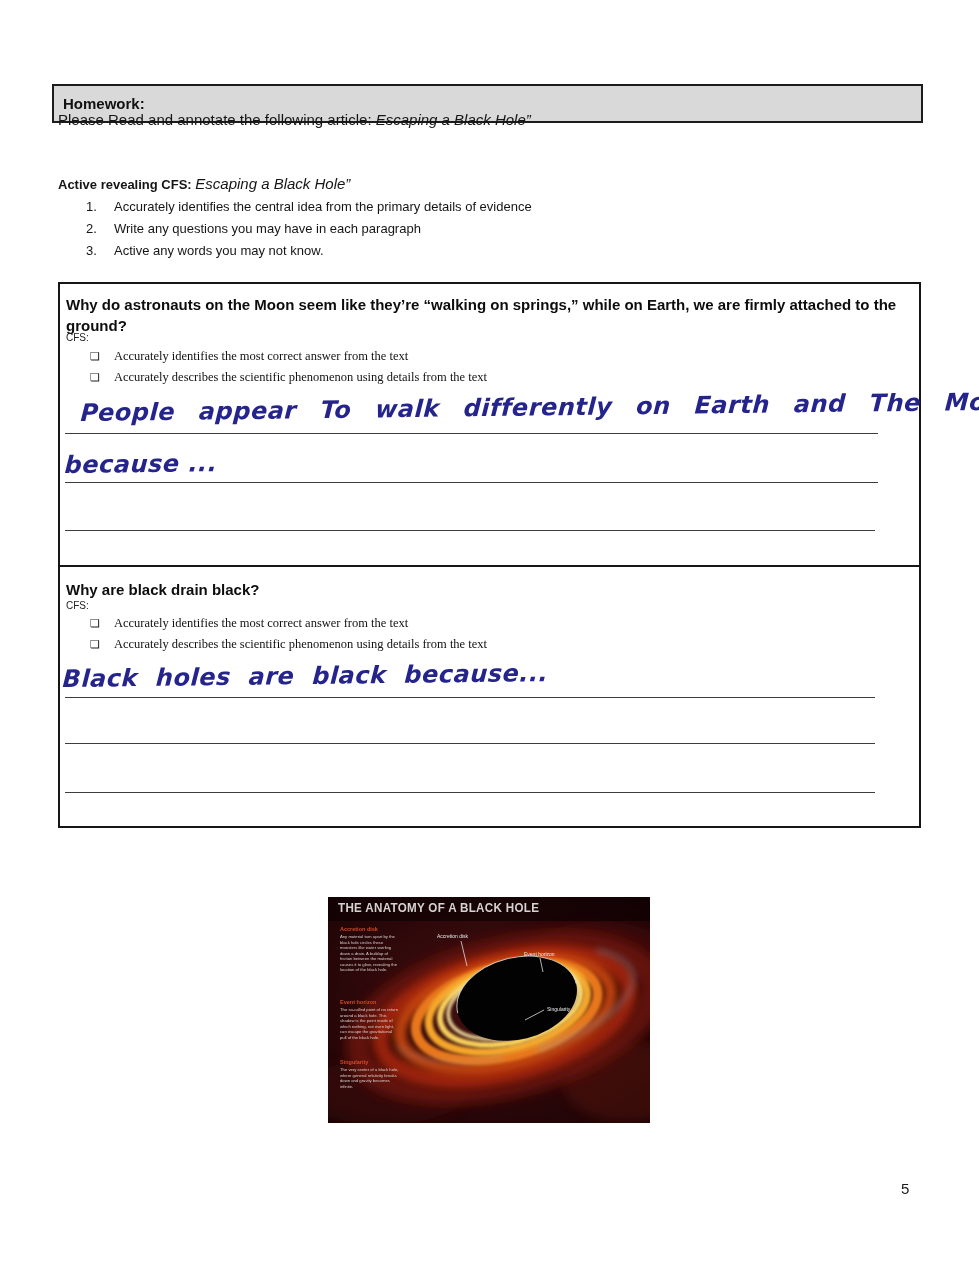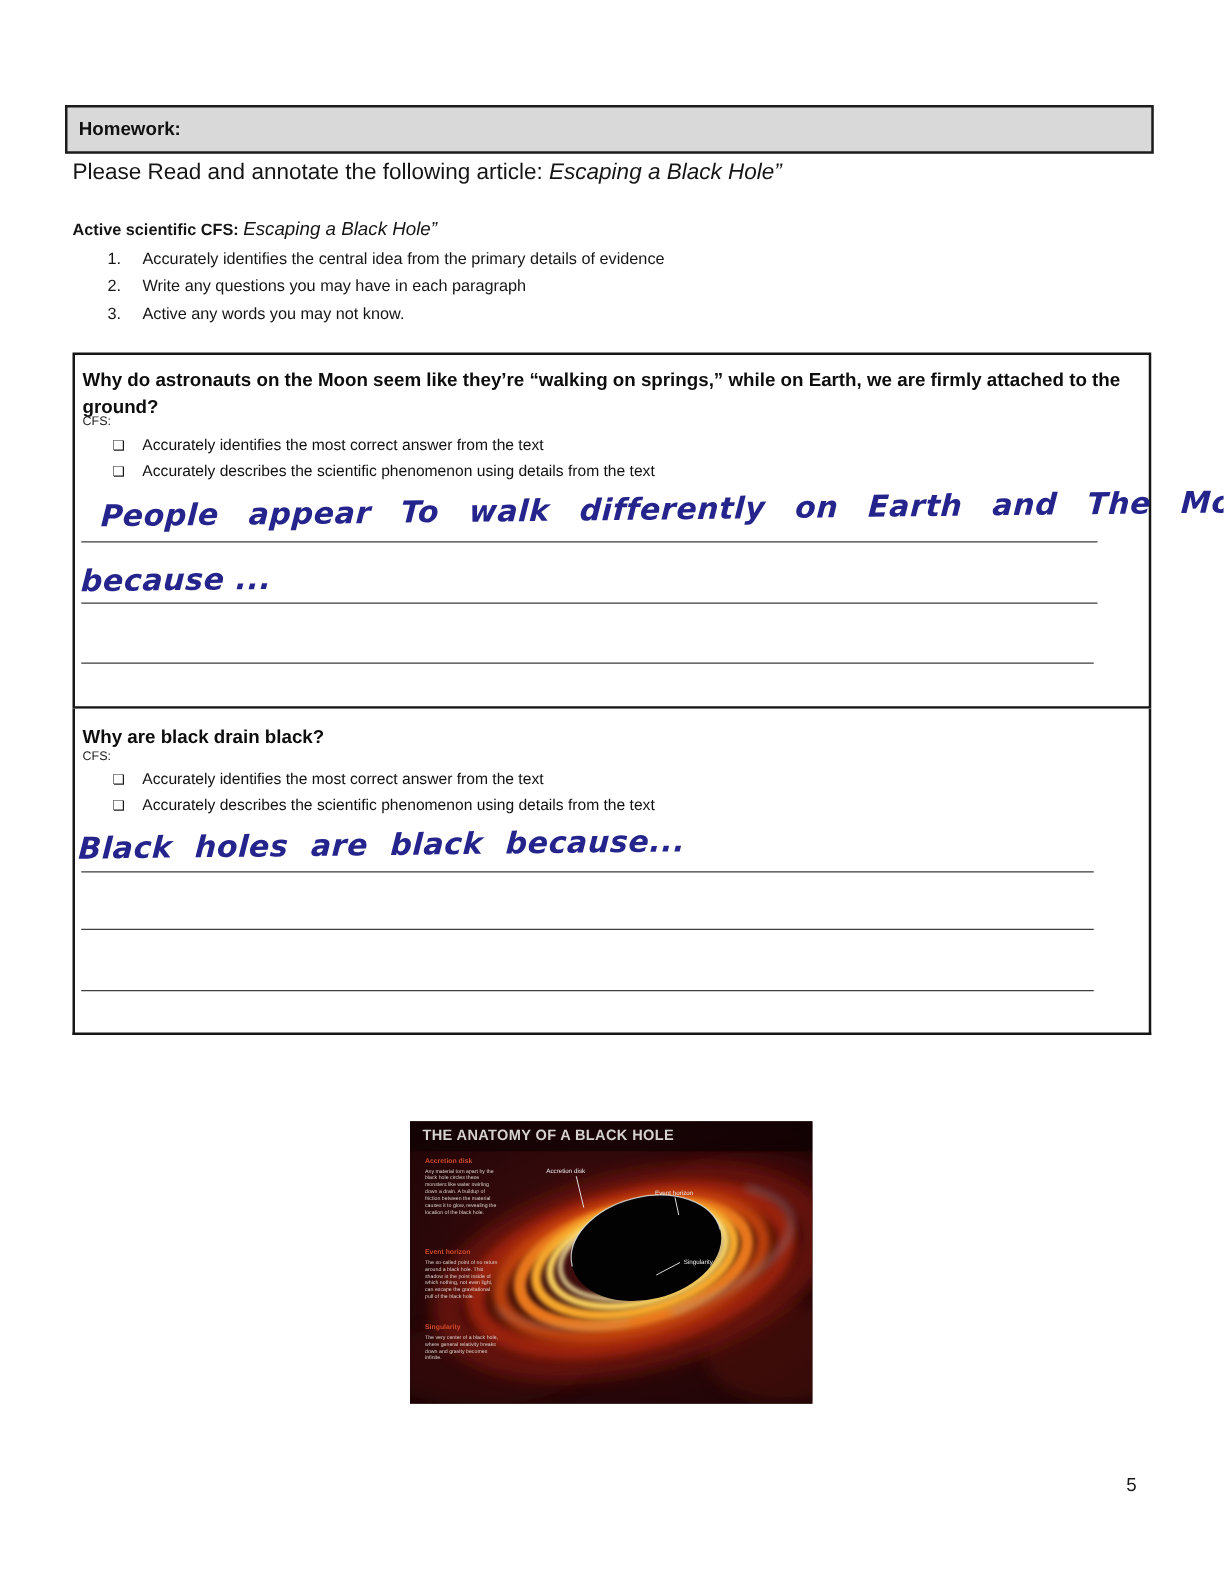--- a/index.html
+++ b/index.html
@@ -12,41 +12,41 @@
 
   
   .hw-box {
     left:52px; top:84px; width:871px; height:39px;
     background:#d9d9d9; border:2px solid #1c1c1c;
     display:flex; align-items:center; padding-left:9px;
   }
   .hw-box .label { font-size:15px; font-weight:700; color:#111; }
 
   
-  .intro { left:58px; top:127px; font-size:18px; white-space:nowrap; }
+  .intro { left:58px; top:111px; font-size:15px; white-space:nowrap; }
   .intro .it, .cfs-line .it { font-style:italic; }
 
   
   .cfs-line { left:58px; top:175px; white-space:nowrap; }
   .cfs-line .b { font-weight:700; font-size:13px; }
   .cfs-line .it { font-size:15px; }
 
   .num-row { left:86px; white-space:nowrap; font-size:13px; }
   .num-row .marker { display:inline-block; width:28px; }
 
   
   .qrow { left:58px; width:863px; border:2px solid #161616; background:#fff; }
   .q1 { top:282px; height:285px; }
   .q2 { top:567px; height:261px; border-top:none; }
 
   .prompt { font-weight:700; font-size:15px; line-height:21px; color:#0d0d0d; }
   .cfs-small { font-size:10px; color:#222; }
   .crit-row { white-space:nowrap; display:flex; align-items:baseline; }
   .crit-row .cb { font-family:"DejaVu Sans", sans-serif; font-size:11px; color:#1a1a1a; }
-  .crit-row .crit-text { font-family:Liberation Sans, sans-serif; font-size:12.5px; margin-left:14px; color:#111;text-align:center; }
+  .crit-row .crit-text { font-family:Liberation Serif, serif; font-size:12.5px; margin-left:14px; color:#111;text-align:center; }
 
   .ans-line { border-top:1.4px solid #3d3d3d; height:0; }
 
   .hw-ink {
     font-family:"DejaVu Sans", sans-serif; font-style:italic; font-weight:700;
     color:#24248c; white-space:nowrap; transform:rotate(-0.7deg) skewX(-4deg);
     transform-origin:left bottom;
   }
   .ink1 { font-size:24px; word-spacing:15px; letter-spacing:0.5px; }
   .ink2 { font-size:24px; letter-spacing:0.5px; }
@@ -81,21 +81,21 @@
 
   <div class="abs hw-box">
     <span class="label">Homework:</span>
   </div>
 
   <div class="abs intro">
     <span>Please Read and annotate the following article: </span><span class="it">Escaping a Black Hole”</span>
   </div>
 
   <div class="abs cfs-line">
-    <span class="b">Active scientific CFS: </span><span class="it">Escaping a Black Hole”</span>
+    <span class="b">Active revealing CFS: </span><span class="it">Escaping a Black Hole”</span>
   </div>
 
   <div class="abs num-row" style="top:199px;">
     <span class="marker">1.</span><span>Accurately identifies the central idea from the primary details of evidence</span>
   </div>
   <div class="abs num-row" style="top:221px;">
     <span class="marker">2.</span><span>Write any questions you may have in each paragraph</span>
   </div>
   <div class="abs num-row" style="top:243px;">
     <span class="marker">3.</span><span>Active any words you may not know.</span>

